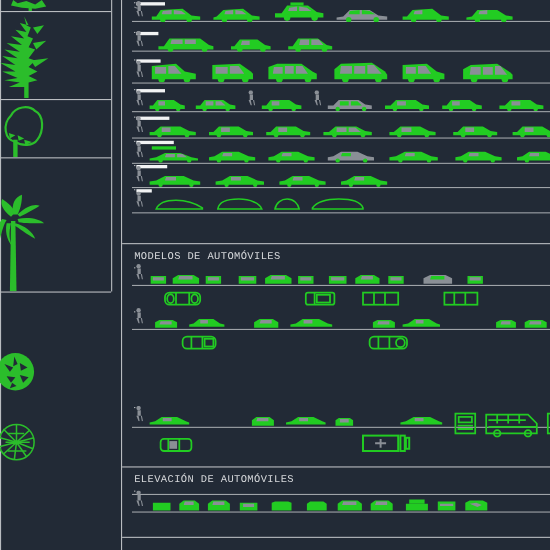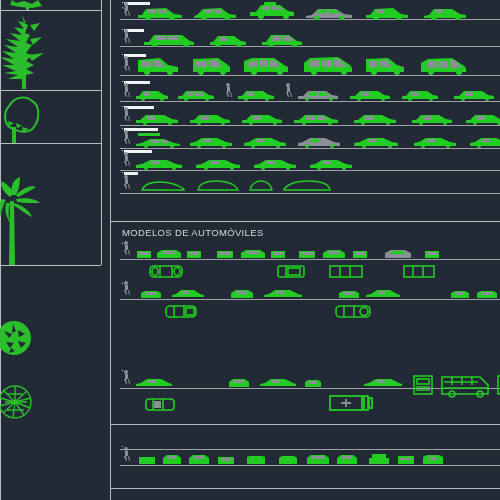--- a/index.html
+++ b/index.html
@@ -5,21 +5,21 @@
   html,body{margin:0;padding:0;background:#222a36;}
   body{width:500px;height:500px;overflow:hidden;
        font-family:"Liberation Sans",sans-serif;}
   #stage{position:relative;width:500px;height:500px;background:#222a36;}
 
   
   .vline{position:absolute;background:#b9bcc0;width:1px;}
   .hline{position:absolute;background:#b9bcc0;height:1px;}
   .baseline{position:absolute;background:#9fa3a8;height:1px;}
   .seclabel{position:absolute;color:#d6d8db;font-size:9.5px;letter-spacing:.35px;
-            white-space:nowrap;}
+            white-space:nowrap;font-family:Liberation Mono, monospace;}
   .tagbar{position:absolute;background:#f2f3f4;height:3px;}
   .tagdot{position:absolute;background:#cfd2d5;width:1px;height:1px;}
 
   
   .sideveg{position:absolute;overflow:hidden;}
   .sideveg svg{display:block;}
 
   
   .row{position:absolute;height:26px;}
   .veh{position:absolute;bottom:0;}
@@ -1250,20 +1250,21 @@
             <rect x="2" y="2" width="32" height="14"></rect>
             <path d="M18 5 v8 M13 9 h10" stroke="#8a8f96"></path>
             <rect x="36" y="2" width="4" height="14"></rect>
             <rect x="41" y="4" width="3" height="10"></rect>
           </g>
         </svg>
     </div>
   </div>
 
   <div class="hline" style="left:111px;top:424px;width:389px;"></div>
+  <div class="seclabel" style="left:122px;top:430px;">ELEVACIÓN DE AUTOMÓVILES</div>
 
   <div class="row" style="left:112px;top:446px;width:388px;height:22px;">
     <div class="tagdot" style="left:10px;top:0px;"></div>
     <div class="baseline" style="left:8px;top:3px;width:380px;"></div>
     <div class="baseline" style="left:8px;top:19px;width:380px;"></div>
     <div class="person" style="left:10px;bottom:3px;">
       <svg width="9" height="14" viewBox="0 0 9 14">
           <g fill="#8a8f96">
             <circle cx="4" cy="2" r="2"></circle>
             <path d="M3 4 h3 v5 h-3z"></path>

